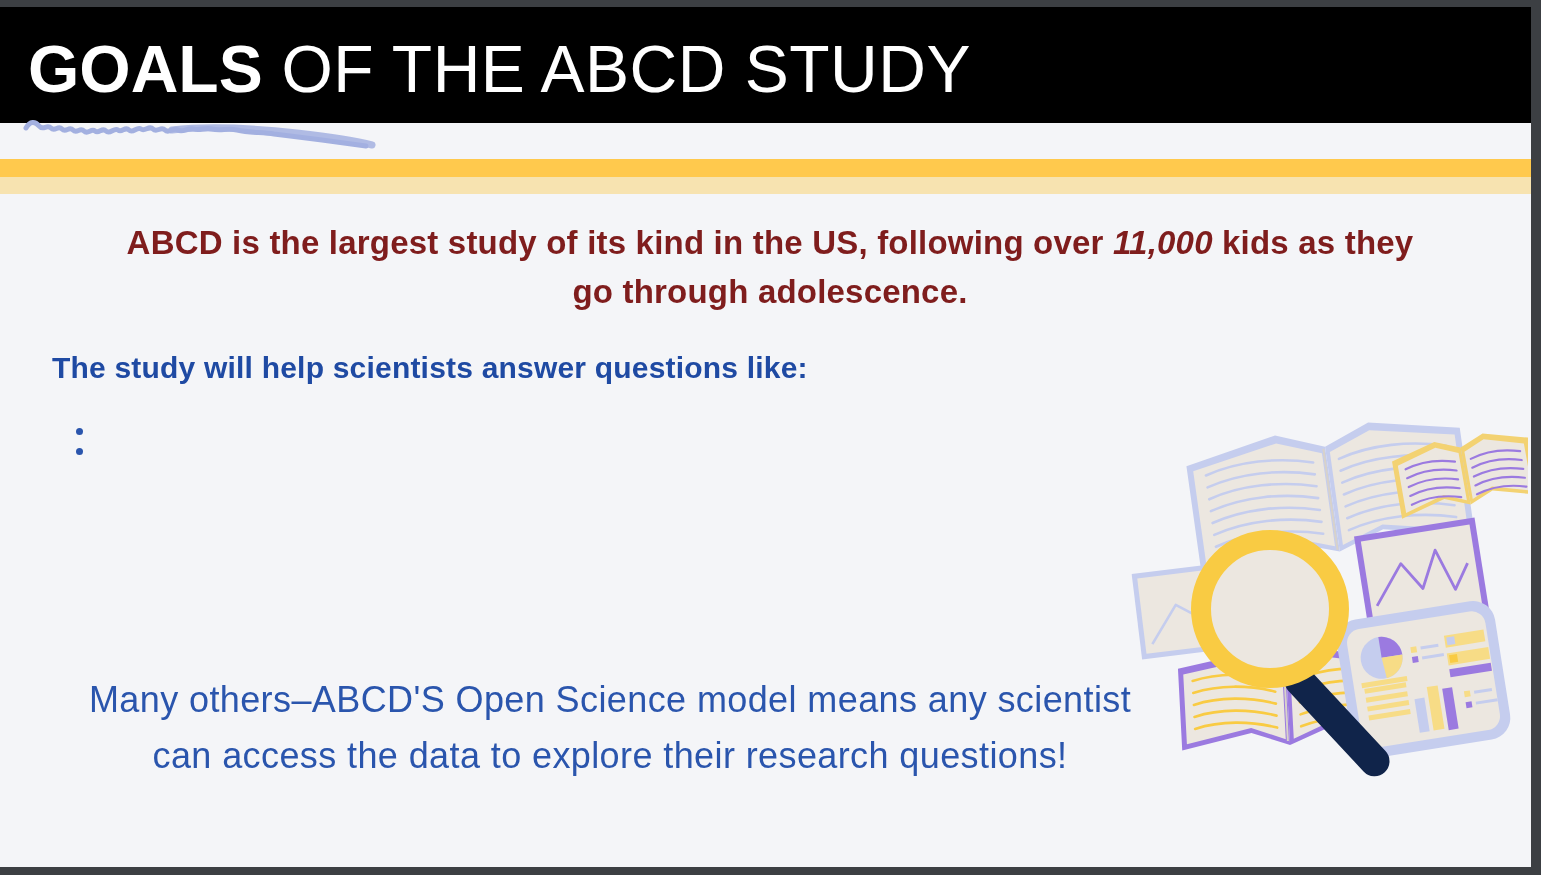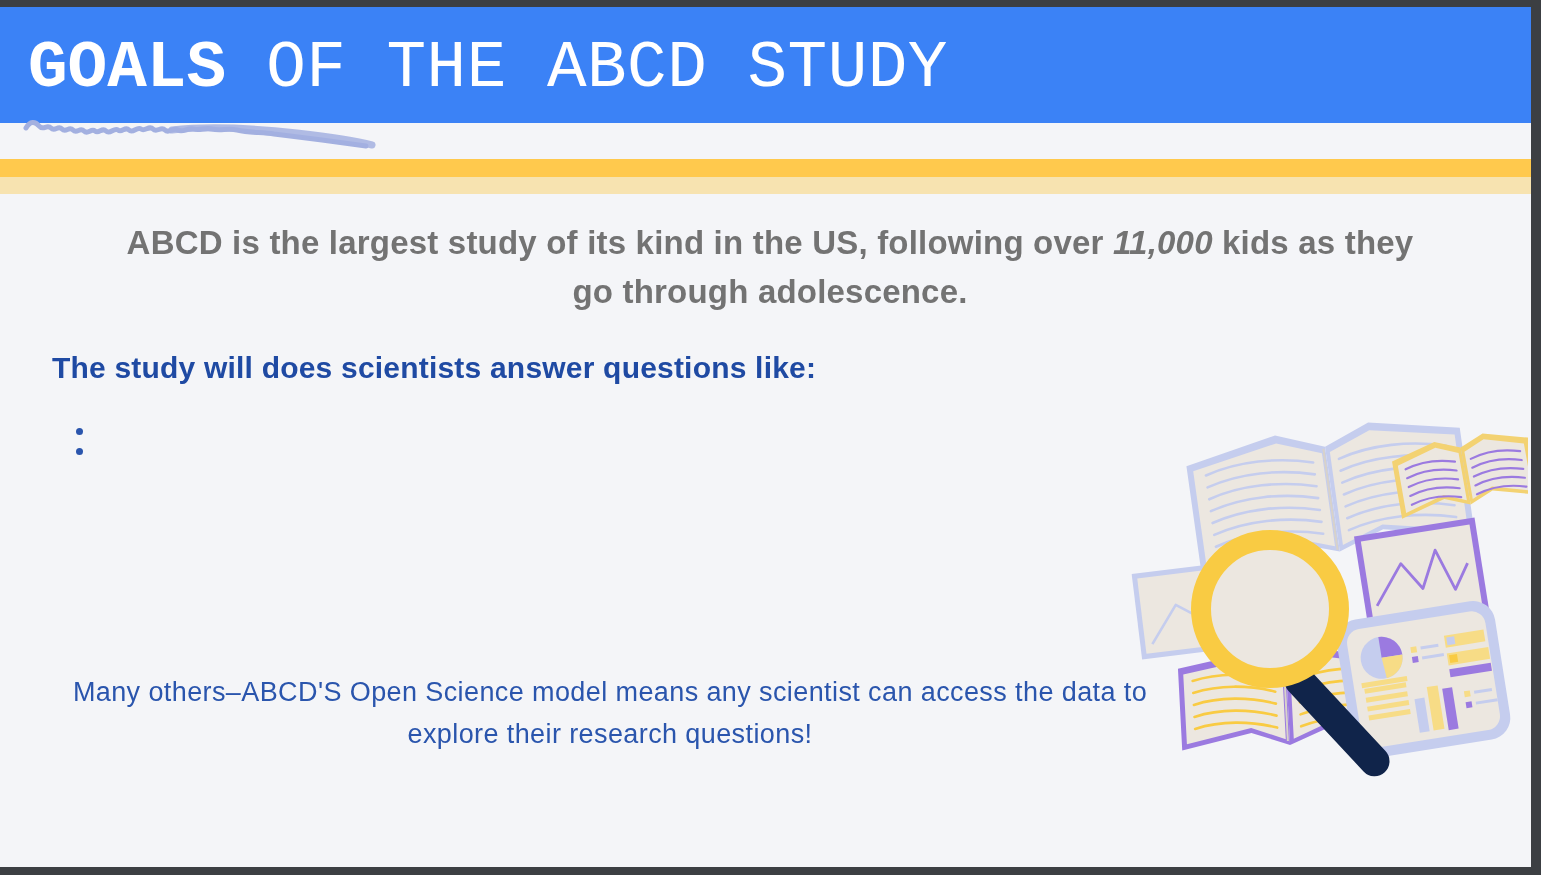--- a/index.html
+++ b/index.html
@@ -30,22 +30,21 @@
     background: #f4f5f8;
     overflow: hidden;
   }
 
   
   .header {
     position: absolute;
     left: 0; top: 0;
     width: 1531px;
     height: 116px;
-    background: #3b82f6;
-    font-family: Liberation Mono, monospace;
+    background: #000000;
   }
 
   .title {
     position: absolute;
     left: 28px;
     top: 29px;
     font-size: 66px;
     line-height: 1;
     letter-spacing: 0.5px;
     color: #ffffff;
@@ -78,21 +77,21 @@
   
   .lede {
     position: absolute;
     left: 110px;
     top: 212px;
     width: 1320px;
     text-align: center;
     font-size: 33px;
     font-weight: 700;
     line-height: 1.48;
-    color: #737373;
+    color: #7f1d1d;
     letter-spacing: 0.2px;
   }
   .lede em { font-style: italic; }
 
   .subhead {
     position: absolute;
     left: 52px;
     top: 344px;
     font-size: 30px;
     font-weight: 700;
@@ -125,21 +124,21 @@
     border-radius: 50%;
     background: #2a55ad;
   }
 
   .closing {
     position: absolute;
     left: 60px;
     top: 665px;
     width: 1100px;
     text-align: center;
-    font-size: 27px;
+    font-size: 36px;
     line-height: 1.55;
     color: #2a55ad;
     letter-spacing: 0.4px;
   }
 
   
   .illo {
     position: absolute;
     left: 1128px;
     top: 398px;
@@ -186,21 +185,21 @@
       </svg>
     </div>
 
     <div class="band-gold"></div>
     <div class="band-gold-light"></div>
 
     <div class="lede">
       <span>ABCD is the largest study of its kind in the US, following over </span><em>11,000</em><span> kids as they go through adolescence.</span>
     </div>
 
-    <div class="subhead">The study will does scientists answer questions like:</div>
+    <div class="subhead">The study will help scientists answer questions like:</div>
 
     <ul class="bullets">
       <li>
         <span class="dot"></span>
       </li>
       <li>
         <span class="dot"></span>
       </li>
     </ul>
 

